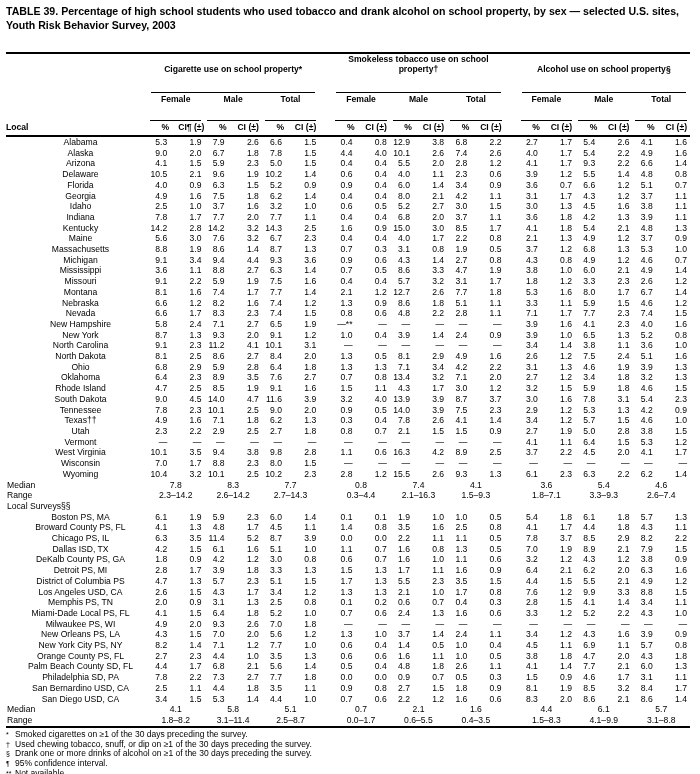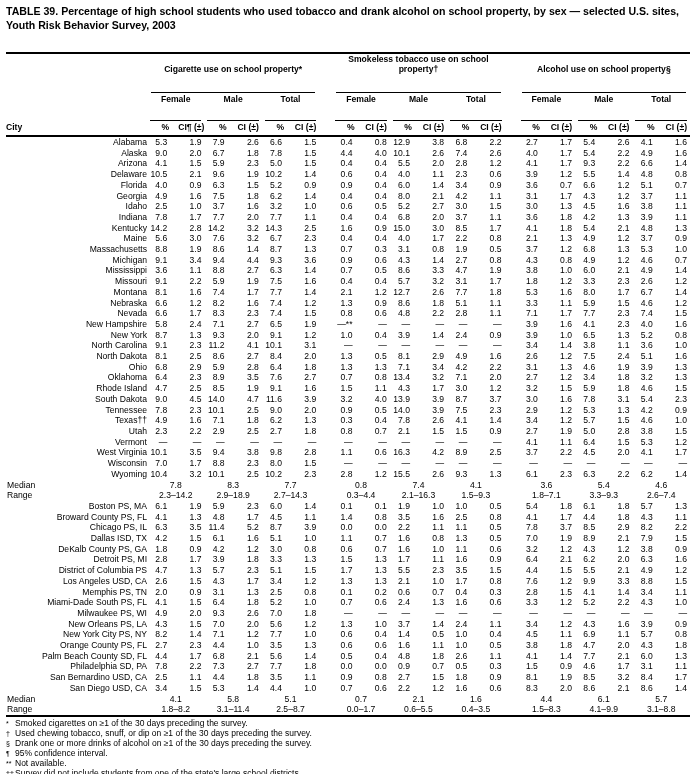--- a/index.html
+++ b/index.html
@@ -58,21 +58,21 @@
   }
   th.sub-head::after {
     content: ""; position: absolute; left: 3px; right: 3px; bottom: 0;
     border-bottom: 1.5px solid #000;
   }
   tr.measure-row th { border-bottom: 2.5px solid #000; padding-bottom: 2px; padding-top: 1px; }
   th.site-head { text-align: left; vertical-align: bottom; }
   td.pct, th.m-pct { text-align: right; padding-right: 11px; }
   td.ci,  th.m-ci  { text-align: right; padding-right: 3px; }
   th.m-pct { padding-right: 9px; }
-  td.site { text-align: right; padding-left: 8px; margin-top: 44px; }
+  td.site { text-align: center; padding-left: 8px; margin-top: 44px; }
   td.sec  { text-align: left; padding-left: 1px; }
   td.sum-site { text-align: left; padding-left: 1px; }
   td.pair { text-align: center; }
   .footnotes { margin-top: 2px; }
   .footnote {
     font-size: 8.5px;
     line-height: 9.9px;
     padding-left: 12px;
     text-indent: -12px;
   }
@@ -131,21 +131,21 @@
         <th></th>
         <th class="sub-head" colspan="2">Female</th>
         <th class="sub-head" colspan="2">Male</th>
         <th class="sub-head" colspan="2">Total</th>
         <th></th>
         <th class="sub-head" colspan="2">Female</th>
         <th class="sub-head" colspan="2">Male</th>
         <th class="sub-head" colspan="2">Total</th>
       </tr>
       <tr class="measure-row">
-        <th class="site-head">City</th>
+        <th class="site-head">Local</th>
         <th class="m-pct">%</th>
         <th class="m-ci">CI¶ (±)</th>
         <th class="m-pct">%</th>
         <th class="m-ci">CI (±)</th>
         <th class="m-pct">%</th>
         <th class="m-ci">CI (±)</th>
         <th></th>
         <th class="m-pct">%</th>
         <th class="m-ci">CI (±)</th>
         <th class="m-pct">%</th>
@@ -908,30 +908,33 @@
           <td class="pair" colspan="2">7.4</td>
           <td class="pair" colspan="2">4.1</td>
           <td></td>
           <td class="pair" colspan="2">3.6</td>
           <td class="pair" colspan="2">5.4</td>
           <td class="pair" colspan="2">4.6</td>
         </tr>
         <tr>
           <td class="sum-site">Range</td>
           <td class="pair" colspan="2">2.3–14.2</td>
-          <td class="pair" colspan="2">2.9–18.9</td>
+          <td class="pair" colspan="2">2.6–14.2</td>
           <td class="pair" colspan="2">2.7–14.3</td>
           <td></td>
           <td class="pair" colspan="2">0.3–4.4</td>
           <td class="pair" colspan="2">2.1–16.3</td>
           <td class="pair" colspan="2">1.5–9.3</td>
           <td></td>
           <td class="pair" colspan="2">1.8–7.1</td>
           <td class="pair" colspan="2">3.3–9.3</td>
           <td class="pair" colspan="2">2.6–7.4</td>
+        </tr>
+        <tr>
+          <td class="sec" colspan="21">Local Surveys§§</td>
         </tr>
         <tr>
           <td class="site">Boston PS, MA</td>
           <td class="pct">6.1</td>
           <td class="ci">1.9</td>
           <td class="pct">5.9</td>
           <td class="ci">2.3</td>
           <td class="pct">6.0</td>
           <td class="ci">1.4</td>
           <td></td>
@@ -1127,21 +1130,21 @@
           <td class="ci">0.3</td>
           <td></td>
           <td class="pct">2.8</td>
           <td class="ci">1.5</td>
           <td class="pct">4.1</td>
           <td class="ci">1.4</td>
           <td class="pct">3.4</td>
           <td class="ci">1.1</td>
         </tr>
         <tr>
-          <td class="site">Miami-Dade South PS, FL</td>
+          <td class="site">Miami-Dade Local PS, FL</td>
           <td class="pct">4.1</td>
           <td class="ci">1.5</td>
           <td class="pct">6.4</td>
           <td class="ci">1.8</td>
           <td class="pct">5.2</td>
           <td class="ci">1.0</td>
           <td></td>
           <td class="pct">0.7</td>
           <td class="ci">0.6</td>
           <td class="pct">2.4</td>

